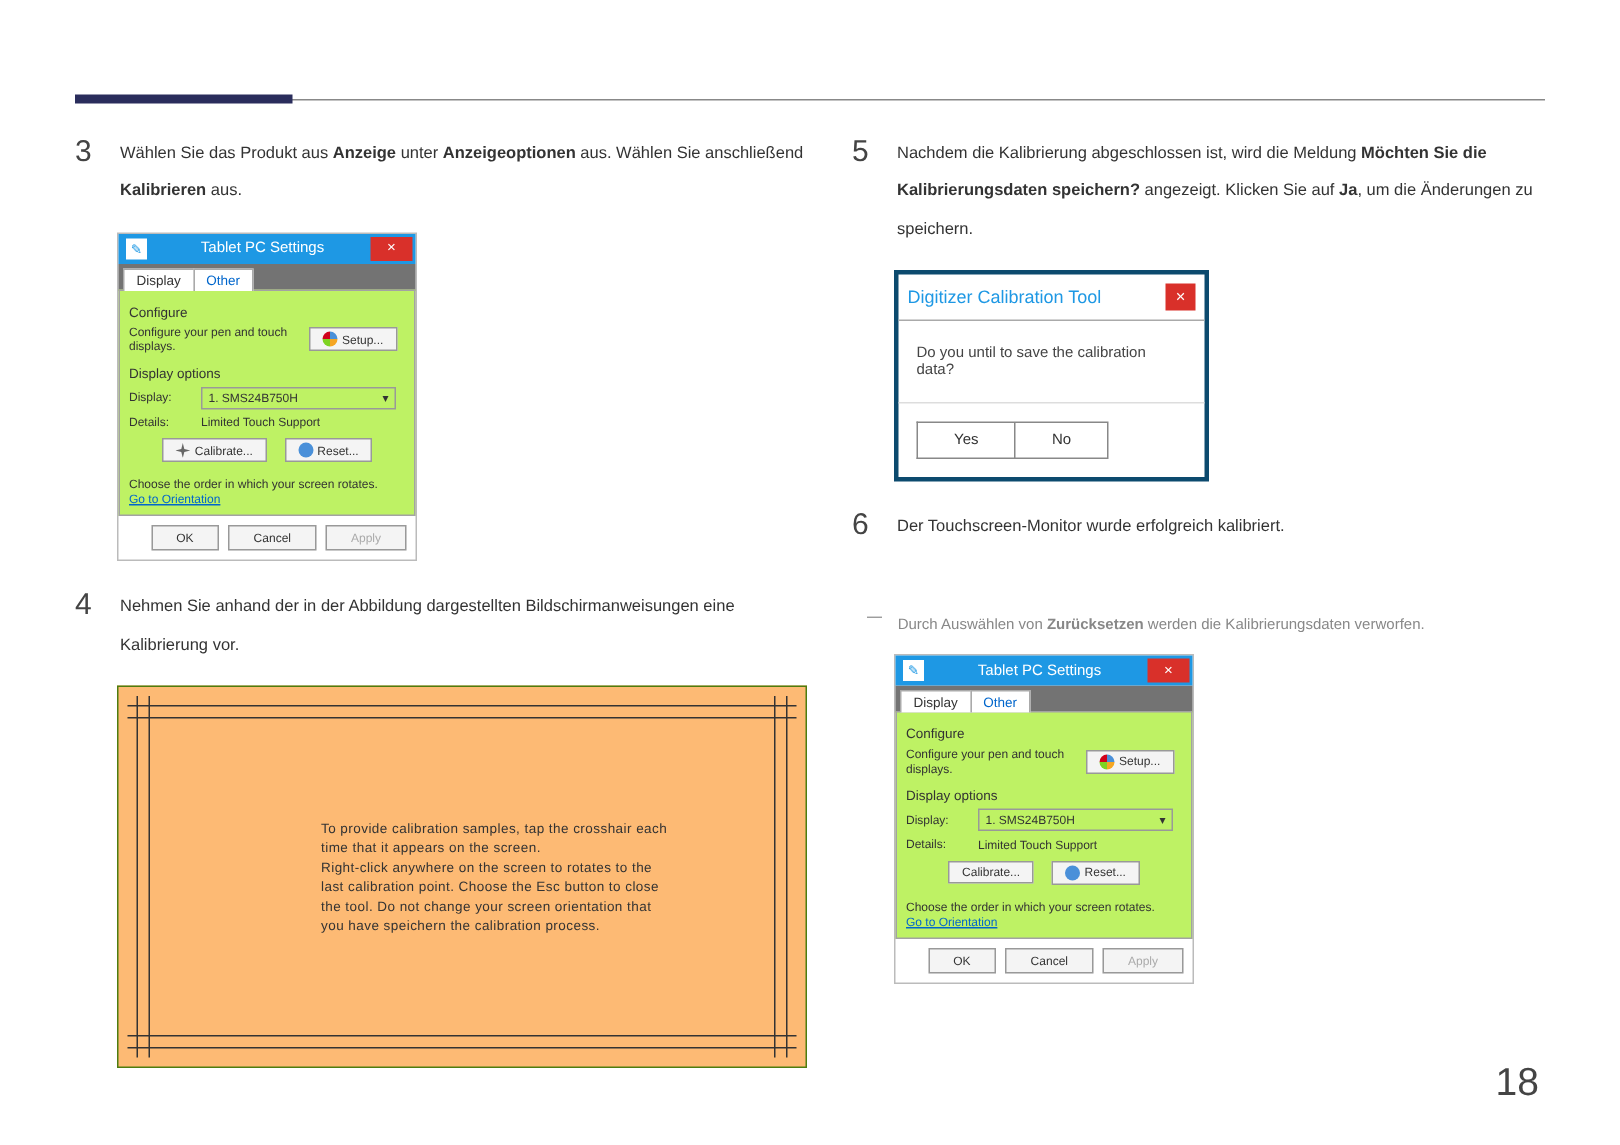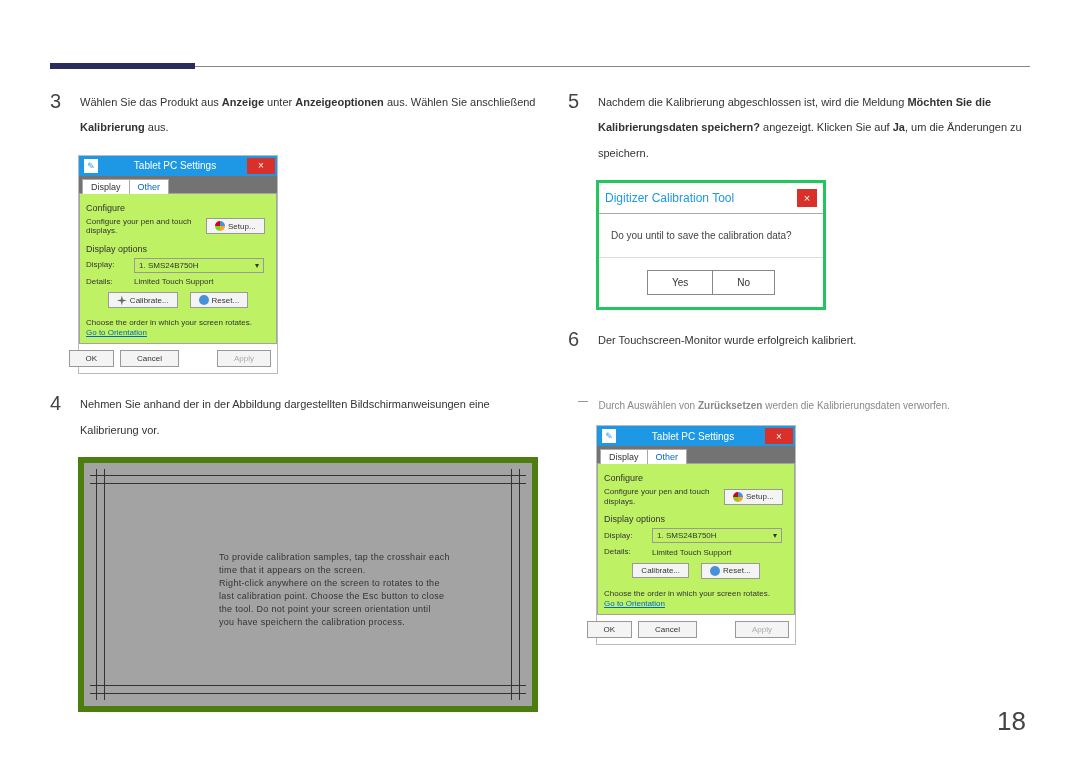--- a/index.html
+++ b/index.html
@@ -28,51 +28,51 @@
 .cfg-lbl { font-size:8px; width:120px; line-height:1.2; color:#333; }
 .btn { border:1px solid #999; background:#f4f4f4; padding:2px 8px; font-size:8px; display:inline-flex;align-items:center;gap:3px;}
 .btn-ico { width:10px;height:10px;display:inline-block;}
 .ico-setup { background: conic-gradient(#4a90d9 0 25%, #f5a623 0 50%, #7ed321 0 75%, #d0021b 0); border-radius:50%; }
 .ico-cal { background:#666; clip-path: polygon(50% 0,60% 40%,100% 50%,60% 60%,50% 100%,40% 60%,0 50%,40% 40%); }
 .ico-reset { background:#4a90d9; border-radius:50%; position:relative; }
 .select { border:1px solid #999; padding:2px 4px; font-size:8px; width:130px; display:flex;justify-content:space-between;align-items:center;}
 .link { color:#0066cc; text-decoration:underline; font-size:8px; }
 .dlg-btns { display:flex; gap:6px; justify-content:flex-end; padding:6px; }
 .dlg-btns .btn { padding:3px 16px; }
-.apply-disabled { color:#aaa;margin-left:32px; }
-.cal-screen { border:6px solid #4d7c0f; width:460px; height:255px; position:relative; background:#a3a3a3; margin-left:28px;}
+.apply-disabled { color:#aaa; }
+.cal-screen { border:1px solid #4d7c0f; width:460px; height:255px; position:relative; background:#fdba74; margin-left:28px;}
 .cal-screen .vline { position:absolute; width:1px; background:#333; top:6px; bottom:6px; }
 .cal-screen .hline { position:absolute; height:1px; background:#333; left:6px; right:6px; }
 .cal-text { position:absolute; left:135px; top:88px; font-size:9px; line-height:1.45; color:#333; width:290px; font-family:Arial,sans-serif; letter-spacing:0.3px;}
-.dialog { border:3px solid #22c55e; width:230px; background:#fff; }
+.dialog { border:3px solid #0c4a6e; width:210px; background:#fff; }
 .dialog .dlg-head { display:flex; align-items:center; padding:6px 6px; }
 .dialog .dlg-title { flex:1; color:#1e98e4; font-size:12px; font-weight:400; }
 .dialog .dlg-close { width:20px;height:18px;background:#d9302a;color:#fff;display:flex;align-items:center;justify-content:center;font-size:11px;}
 .dialog .dlg-body { border-top:1px solid #aaa; border-bottom:1px solid #ddd; padding:16px 12px; font-size:10px; color:#444; }
-.dialog .dlg-foot { display:flex; justify-content:center; gap:0; padding:12px; }
+.dialog .dlg-foot { display:flex; gap:0; padding:12px; }
 .dialog .dlg-btn { border:1px solid #888; padding:6px 24px; font-size:10px; background:#fff; }
 .note-dash { color:#777; font-size:10px; margin-right:6px; vertical-align:top;}
 .note-text { font-size:10px; color:#888; line-height:1.8; }
 .note-text b { color:#888; }
 .page-num { position:absolute; bottom:26px; right:54px; font-size:26px; color:#444; font-weight:300; }
 </style>
 </head>
 <body>
 
 <div class="header-rule"></div>
 
 <div class="page">
 <div class="columns">
 
 <div class="col">
 
   <div class="step">
     <div class="step-num">3</div>
     <div class="step-text">
-      <span>Wählen Sie das Produkt aus </span><b>Anzeige</b><span> unter </span><b>Anzeigeoptionen</b><span> aus. Wählen Sie anschließend </span><b>Kalibrierung</b><span> aus.</span>
+      <span>Wählen Sie das Produkt aus </span><b>Anzeige</b><span> unter </span><b>Anzeigeoptionen</b><span> aus. Wählen Sie anschließend </span><b>Kalibrieren</b><span> aus.</span>
     </div>
   </div>
 
   <div class="shot-wrap">
     <div class="win" style="width:200px;">
       <div class="titlebar">
         <span class="tb-icon">✎</span>
         <span class="tb-title">Tablet PC Settings</span>
         <span class="tb-close">×</span>
       </div>
@@ -134,21 +134,21 @@
           <div class="vline" style="right:20px;"></div>
     <div class="hline" style="top:12px;"></div>
           <div class="hline" style="top:20px;"></div>
     <div class="hline" style="bottom:12px;"></div>
           <div class="hline" style="bottom:20px;"></div>
     <div class="cal-text">
       <div>To provide calibration samples, tap the crosshair each</div>
       <div>time that it appears on the screen.</div>
       <div>Right-click anywhere on the screen to rotates to the</div>
       <div>last calibration point. Choose the Esc button to close</div>
-      <div>the tool. Do not point your screen orientation until</div>
+      <div>the tool. Do not change your screen orientation that</div>
       <div>you have speichern the calibration process.</div>
     </div>
   </div>
 
 </div>
 
 <div class="col">
 
   <div class="step">
     <div class="step-num">5</div>

